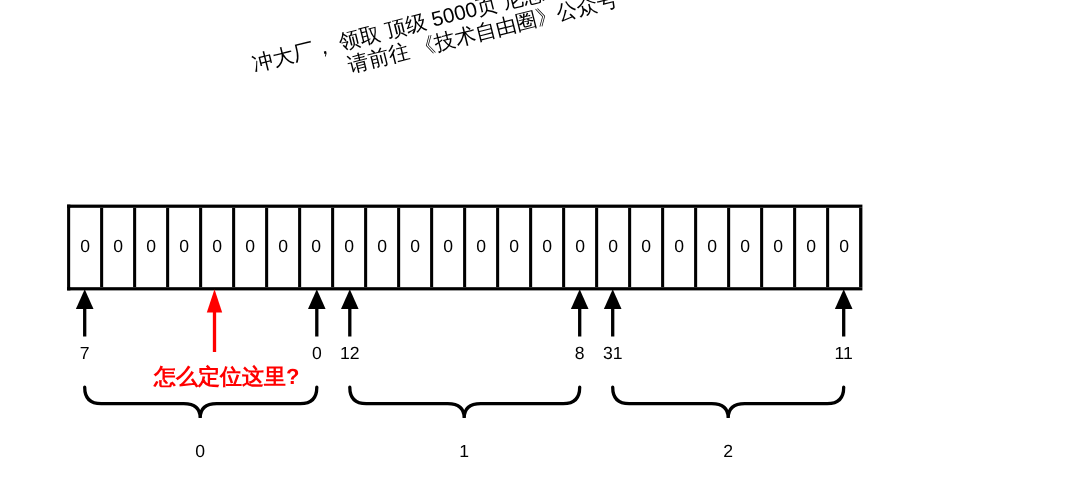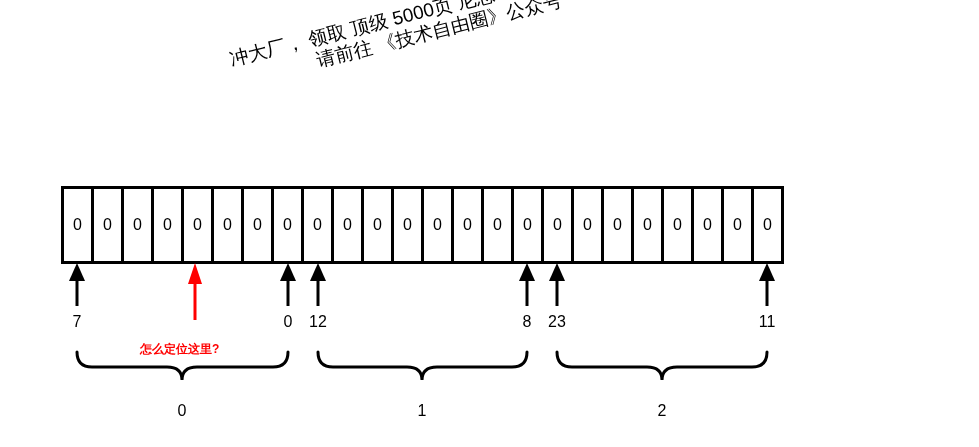--- a/index.html
+++ b/index.html
@@ -3,21 +3,21 @@
 <meta charset="utf-8">
 <style>
   html, body { margin:0; padding:0; background:#ffffff; }
   body { width:979px; height:447px; position:relative; overflow:hidden; font-family:"Liberation Sans", "DejaVu Sans", sans-serif; }
   .banner { position:absolute; left:238px; top:48px; width:440px; transform-origin:0 100%; transform:rotate(-14deg); font-size:19px; color:#000; line-height:22px; }
   .banner .l2 { padding-left:84px; }
   .cells { position:absolute; left:61px; top:186px; display:flex; border:3px solid #000; border-right:none; height:72px; }
   .cell { width:27px; height:72px; border-right:3px solid #000; display:flex; align-items:center; justify-content:center; font-size:16px; color:#000; background:#fff; }
   svg.overlay { position:absolute; left:0; top:0; }
   .lbl { position:absolute; font-size:16px; color:#000; transform:translateX(-50%); white-space:nowrap; }
-  .question { position:absolute; left:140px; top:341px; font-size:12px; font-weight:bold; color:#ff0000; white-space:nowrap; }
+  .question { position:absolute; left:140px; top:329px; font-size:20px; font-weight:bold; color:#ff0000; white-space:nowrap; }
 </style>
 </head>
 <body>
 
 <div class="banner">
   <div>冲大厂， 领取 顶级  5000页 尼恩Java面试宝典，</div>
   <div class="l2">请前往 《技术自由圈》公众号</div>
 </div>
 
 <div class="cells">
@@ -82,20 +82,20 @@
     <path d="M77,352 Q77,367 92,367 L167,367 Q182,367 182,380 Q182,367 197,367 L273,367 Q288,367 288,352"></path>
     <path d="M318,352 Q318,367 333,367 L407,367 Q422,367 422,380 Q422,367 437,367 L512,367 Q527,367 527,352"></path>
     <path d="M557,352 Q557,367 572,367 L647,367 Q662,367 662,380 Q662,367 677,367 L752,367 Q767,367 767,352"></path>
   </g>
 </svg>
 
 <div class="lbl" style="left:77px;top:313px">7</div>
 <div class="lbl" style="left:288px;top:313px">0</div>
 <div class="lbl" style="left:318px;top:313px">12</div>
 <div class="lbl" style="left:527px;top:313px">8</div>
-<div class="lbl" style="left:557px;top:313px">23</div>
+<div class="lbl" style="left:557px;top:313px">31</div>
 <div class="lbl" style="left:767px;top:313px">11</div>
 
 <div class="question">怎么定位这里?</div>
 
 <div class="lbl" style="left:182px;top:402px">0</div>
 <div class="lbl" style="left:422px;top:402px">1</div>
 <div class="lbl" style="left:662px;top:402px">2</div>
 
 </body></html>

